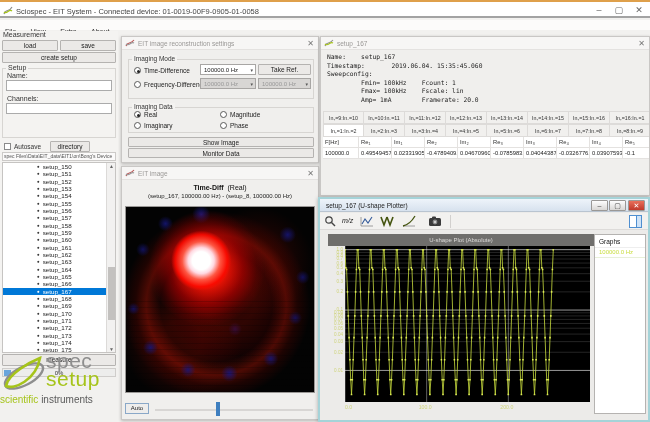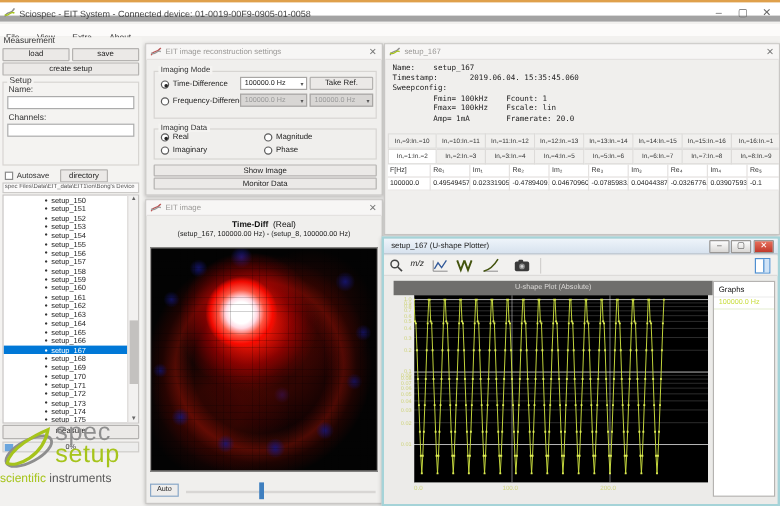--- a/index.html
+++ b/index.html
@@ -1,21 +1,21 @@
 <!DOCTYPE html>
 <html><head>
 <meta charset="utf-8">
 <style>
   * { margin:0; padding:0; box-sizing:border-box; }
   body { background:#ffffff; font-family:"Liberation Sans", sans-serif; }
   #screen { position:relative; width:650px; height:422px; background:#f2f1ef; overflow:hidden; }
 
   
   #titlebar { position:absolute; left:0; top:0; width:650px; height:18px; background:#ffffff;
-              border-top:2px solid #dfa04b; border-bottom:5px solid #a3a3a3; }
+              border-top:2px solid #dfa04b; border-bottom:2px solid #a3a3a3; }
   #titlebar .ttext { position:absolute; left:16px; top:5px; font-size:7.5px; color:#444; }
   .winctl { position:absolute; top:3px; font-size:9px; color:#666; width:14px; text-align:center; }
   #menubar { position:absolute; left:0; top:20px; width:650px; height:10px; background:#fcfbfa; }
   .menuitem { display:inline-block; font-size:7px; color:#333; padding:1px 5px; }
 
   
   #leftpanel { position:absolute; left:0; top:31px; width:118px; height:318px; background:#f4f3f1; }
   .plabel { font-size:7px; color:#333; }
   .btn { position:absolute; background:#ebe9e7; border:1px solid #b5b3b1; font-size:6.5px; color:#222;
          text-align:center; line-height:10px; border-radius:1px; }

